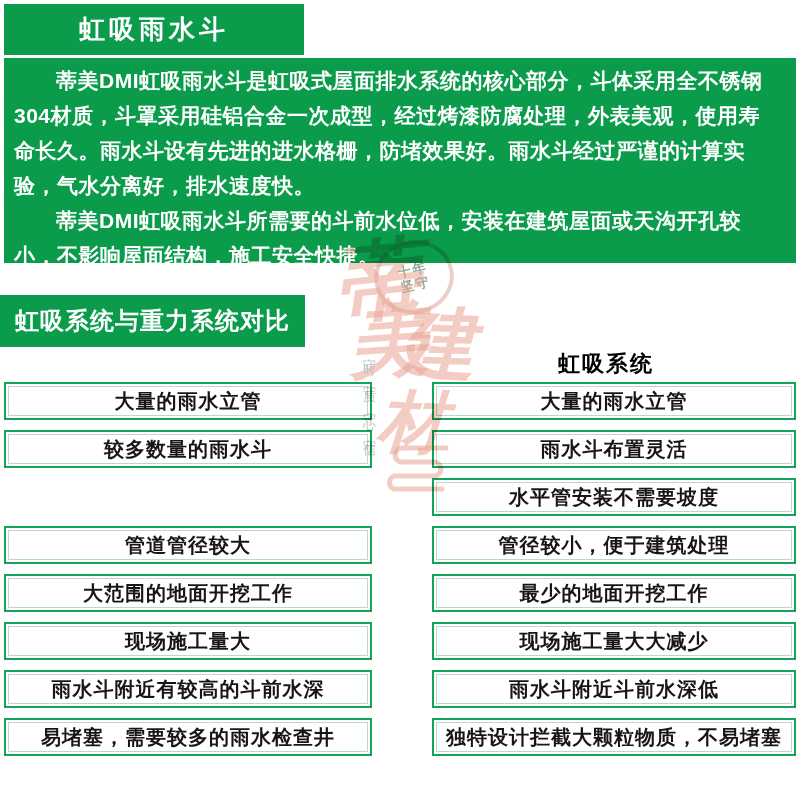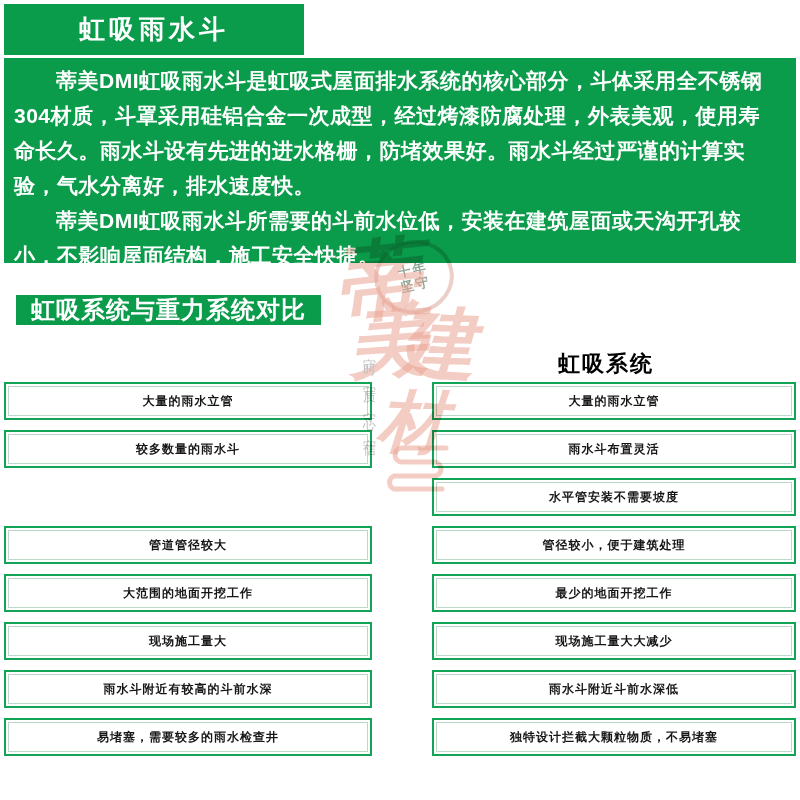--- a/index.html
+++ b/index.html
@@ -10,21 +10,21 @@
     position:relative;overflow:hidden;
   }
   .page{position:absolute;left:0;top:0;width:800px;height:800px;}
 
   
   .banner{
     position:absolute;background:#0a9b4b;color:#ffffff;
     font-weight:bold;display:flex;align-items:center;justify-content:center;
   }
   .banner--title{left:4px;top:4px;width:300px;height:51px;font-size:26px;letter-spacing:4px;}
-  .banner--compare{left:16px;top:295px;width:305px;height:30px;font-size:24px;letter-spacing:1px;}
+  .banner--compare{left:0;top:295px;width:305px;height:52px;font-size:24px;letter-spacing:1px;}
 
   
   .intro{
     position:absolute;left:4px;top:58px;width:792px;height:205px;
     background:#0a9b4b;color:#ffffff;font-weight:bold;
     font-size:21px;line-height:35px;
     box-sizing:border-box;padding:5px 22px 0 10px;
     letter-spacing:0.5px;
   }
   .intro p{margin:0;text-indent:2em;}
@@ -36,21 +36,21 @@
     text-align:center;line-height:26px;letter-spacing:2px;
   }
   .col-header--gravity{left:4px;width:368px;}
   .col-header--siphon{left:424px;width:364px;}
 
   .cell{
     position:absolute;height:38px;box-sizing:border-box;
     background:#ffffff;border:2px solid #14a457;
     box-shadow:inset 0 0 0 2px #ffffff, inset 0 0 0 3px #bcd8c6;
     display:flex;align-items:center;justify-content:center;
-    font-size:12px;font-weight:bold;color:#161616;letter-spacing:1px;
+    font-size:20px;font-weight:bold;color:#161616;letter-spacing:1px;
   }
   .cell--left{left:4px;width:368px;}
   .cell--right{left:432px;width:364px;}
 
   
   .watermark{
     position:absolute;left:0;top:0;width:800px;height:800px;
     pointer-events:none;mix-blend-mode:multiply;z-index:9;
     font-family:"Liberation Serif","DejaVu Serif",serif;
   }

